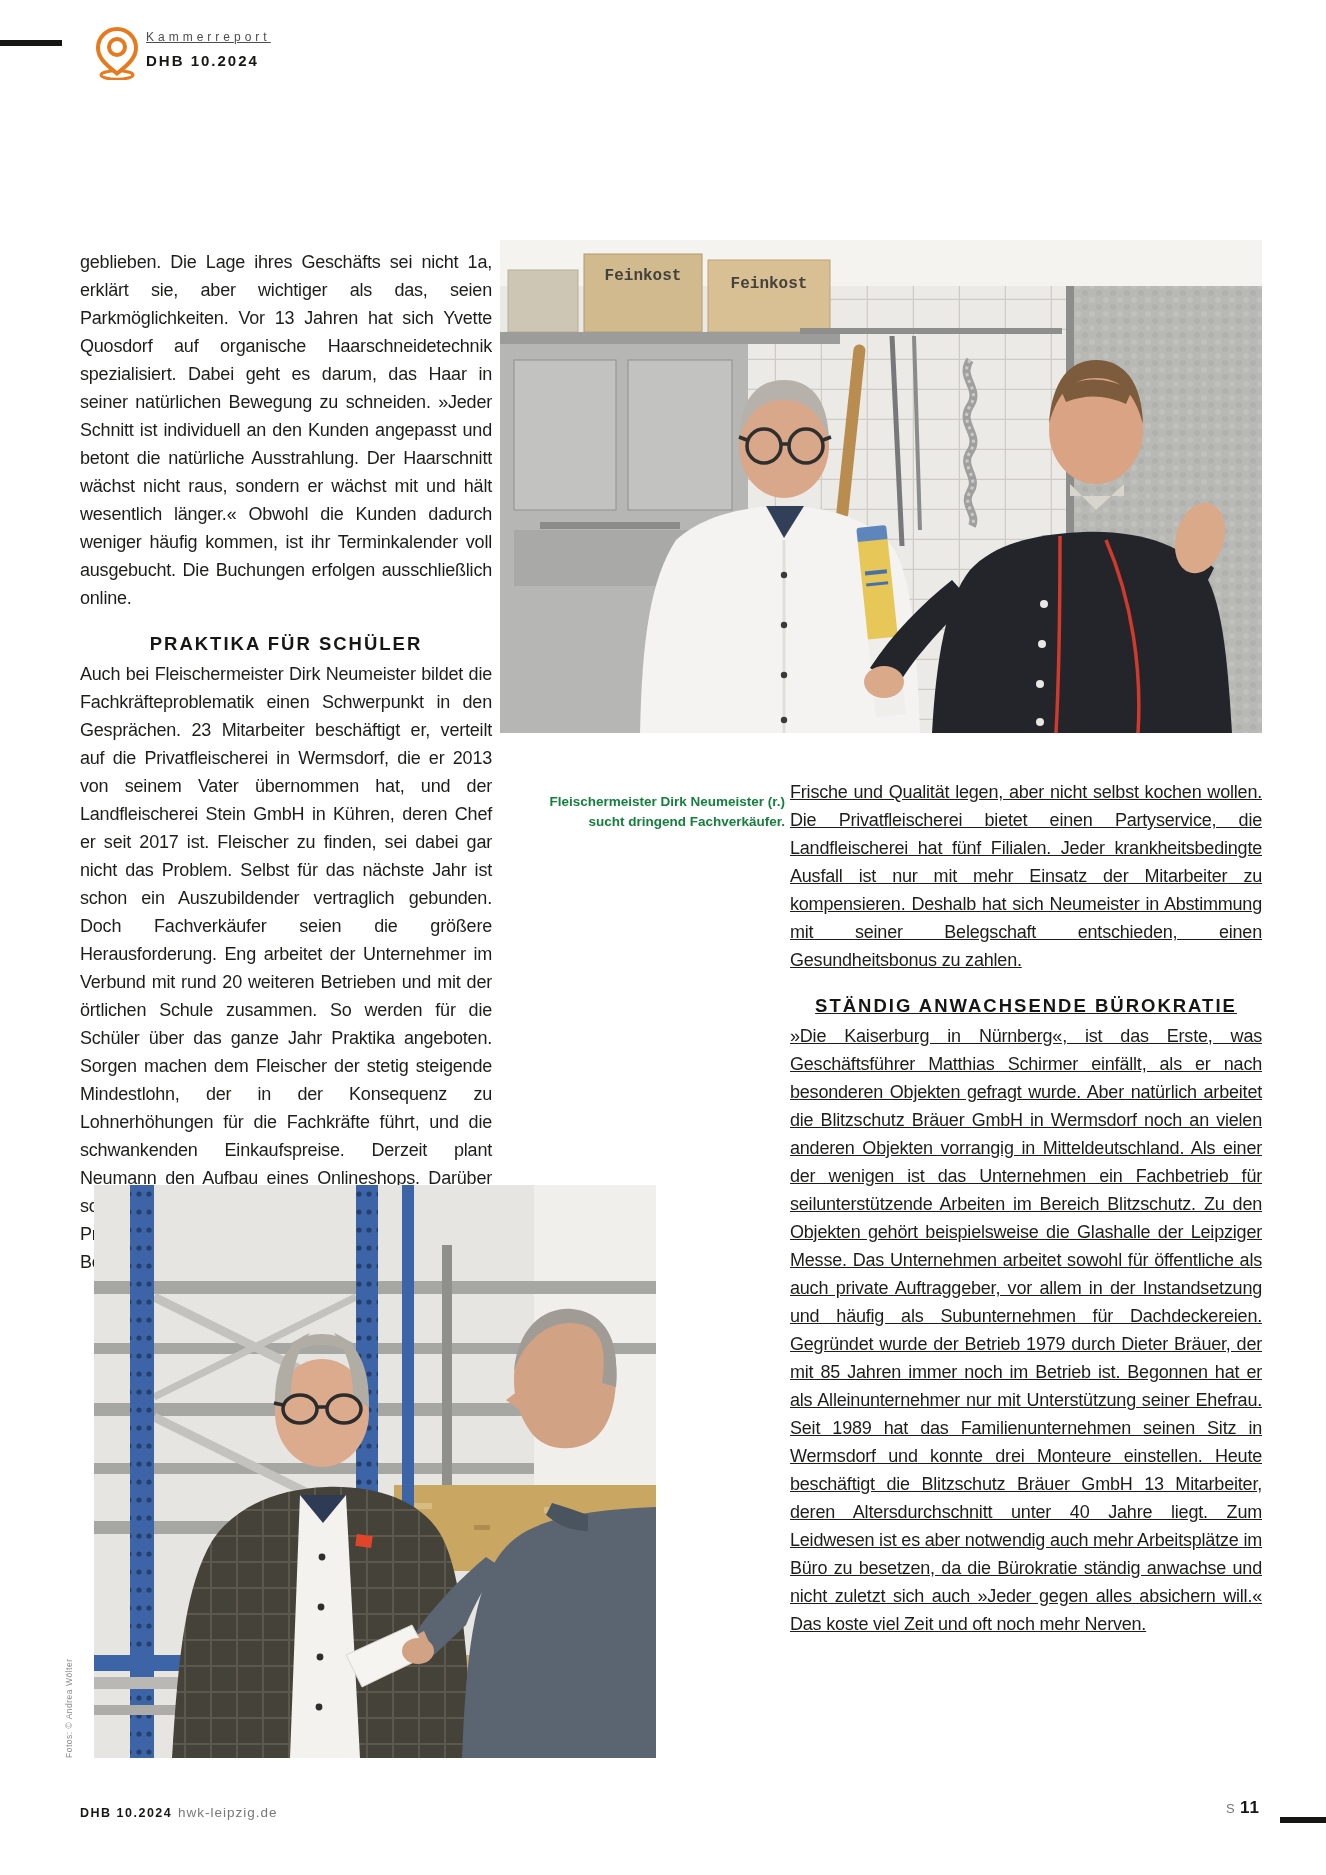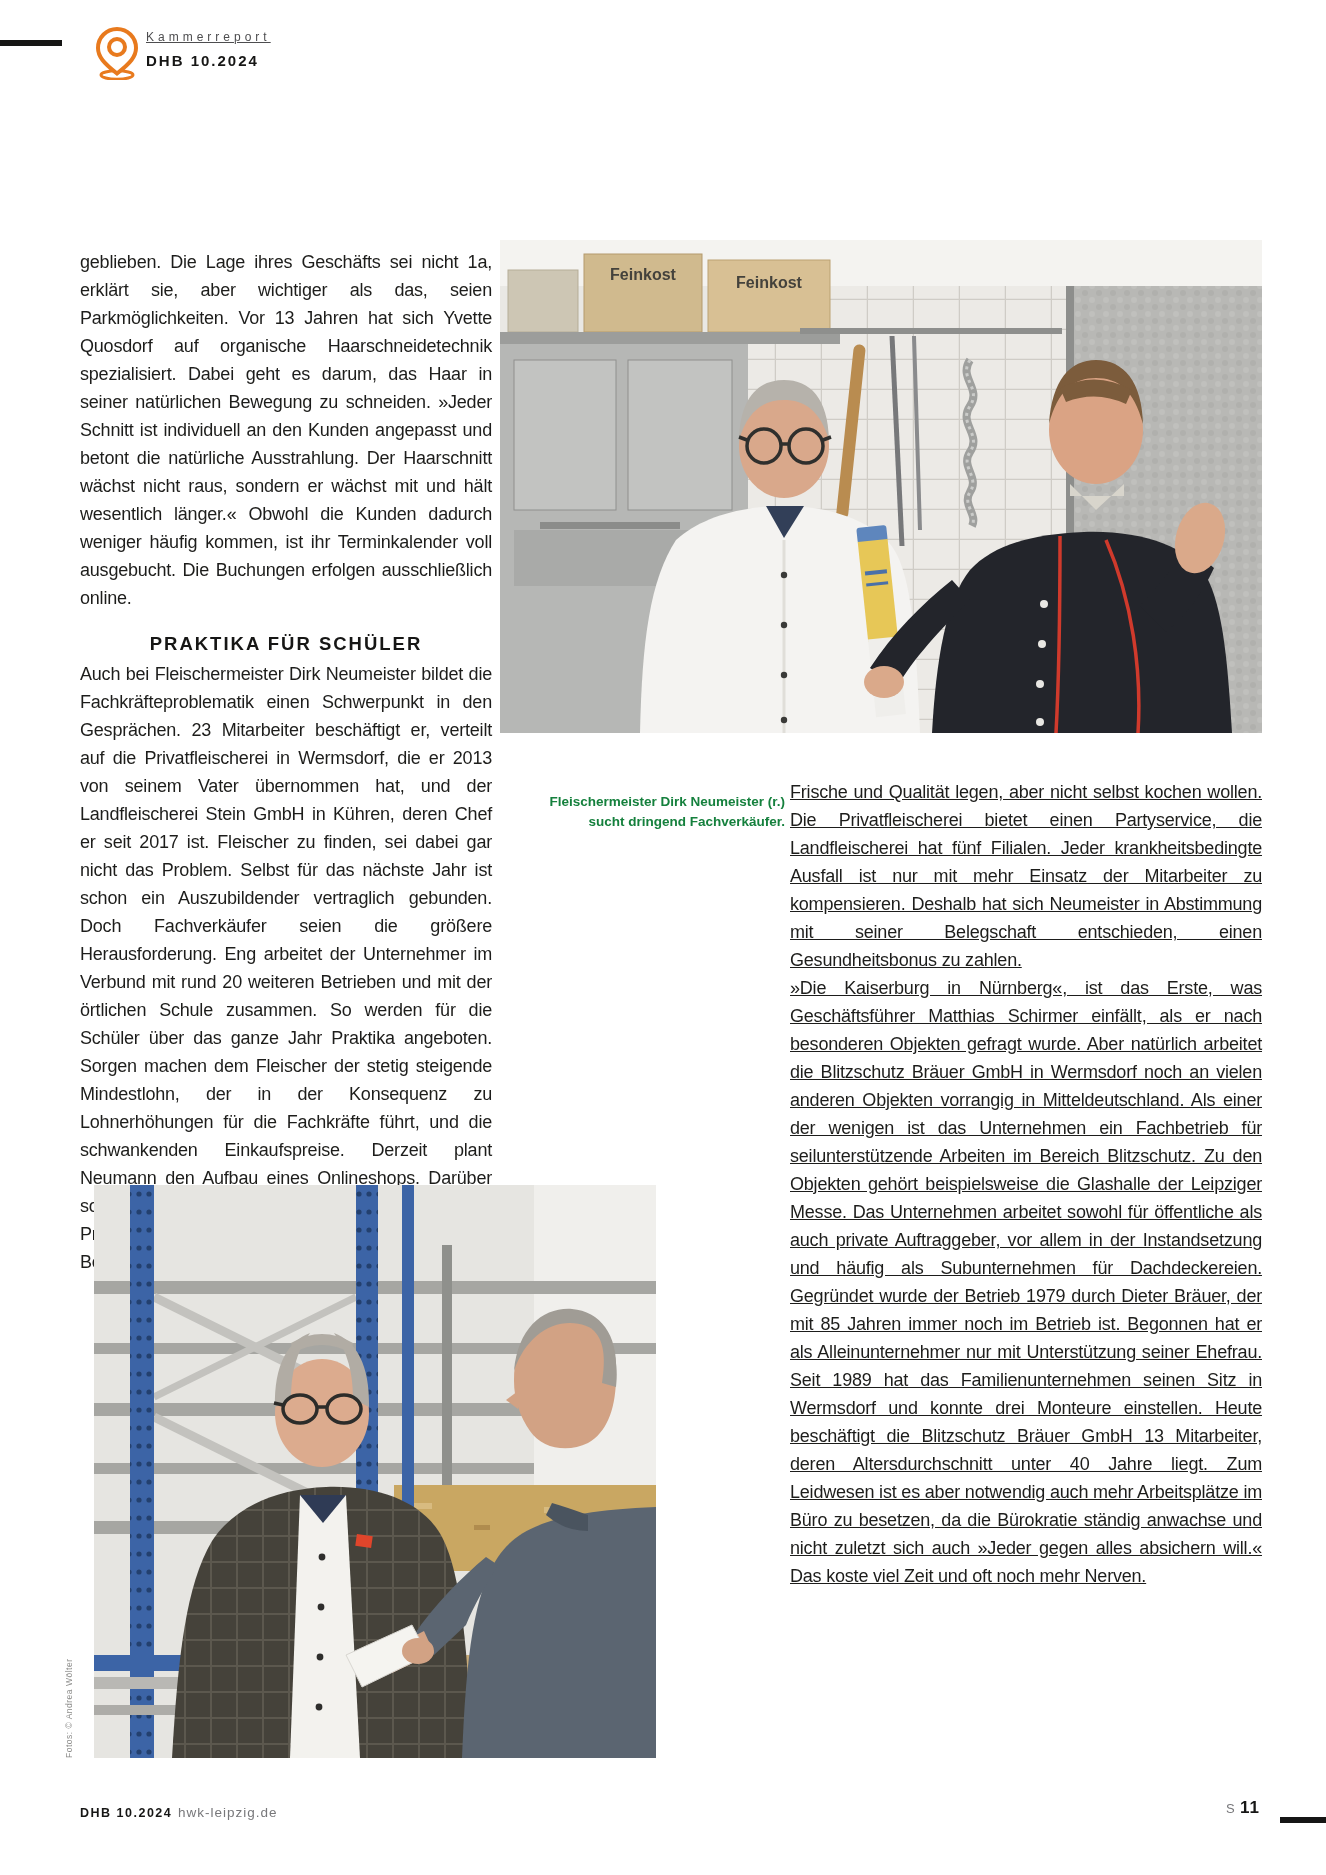--- a/index.html
+++ b/index.html
@@ -18,21 +18,21 @@
   .col-left{left:80px;top:248px;width:412px;}
   .col-right{left:790px;top:778px;width:472px;text-decoration:underline;}
   .col p{margin:0;}
   .col h2{margin:18px 0 2px 0;font-size:18.5px;line-height:28px;letter-spacing:2px;font-weight:bold;color:#161615;text-align:center;}
   
   .caption{position:absolute;text-align:right;font-weight:bold;font-size:13.5px;line-height:20px;color:#15803d;}
   .caption-1{left:540px;top:792px;width:245px;}
   .caption-2{left:518px;top:1093px;width:260px;}
   
   .photo{position:absolute;display:block;line-height:0;}
-  .photo-1{left:500px;top:240px;width:762px;height:414px;}
+  .photo-1{left:500px;top:240px;width:762px;height:414px;font-family:Liberation Mono, monospace;}
   .photo-2{left:94px;top:1185px;width:562px;height:573px;}
   
   .credit{position:absolute;left:64px;top:1758px;transform:rotate(-90deg);transform-origin:0 0;
           font-size:8.5px;color:#8b8b89;letter-spacing:0.5px;white-space:nowrap;}
   
   .ftr-issue{position:absolute;left:80px;top:1806px;font-size:12.5px;font-weight:bold;letter-spacing:1.5px;color:#161615;}
   .ftr-site{position:absolute;left:178px;top:1805px;font-size:13.5px;letter-spacing:1px;color:#77777a;}
   .ftr-pageno{position:absolute;left:1190px;top:1798px;width:70px;text-align:right;}
   .ftr-pageno .s{font-size:13px;color:#77777a;letter-spacing:1px;}
   .ftr-pageno .n{font-size:17px;font-weight:bold;color:#161615;letter-spacing:1px;}
@@ -155,20 +155,21 @@
         <path d="M549 184 C552 140 570 120 596 120 C624 120 642 142 643 184 C634 150 618 138 596 138 C574 138 558 150 549 184 Z" fill="#7c5c3c"></path>
         <path d="M560 148 q36 -18 72 2 l-6 14 q-30 -14 -60 -2 Z" fill="#7c5c3c"></path>
       </g>
     </svg>
   </figure>
 
   <div class="caption caption-1">Fleischermeister Dirk Neumeister (r.) sucht dringend Fachverkäufer.</div>
 
   <div class="col col-right">
     <p>Frische und Qualität legen, aber nicht selbst kochen wollen. Die Privatfleischerei bietet einen Partyservice, die Landfleischerei hat fünf Filialen. Jeder krankheitsbedingte Ausfall ist nur mit mehr Einsatz der Mitarbeiter zu kompensieren. Deshalb hat sich Neumeister in Abstimmung mit seiner Belegschaft entschieden, einen Gesundheitsbonus zu zahlen.</p>
+    <h2>STÄNDIG ANWACHSENDE BÜROKRATIE</h2>
     <p>»Die Kaiserburg in Nürnberg«, ist das Erste, was Geschäftsführer Matthias Schirmer einfällt, als er nach besonderen Objekten gefragt wurde. Aber natürlich arbeitet die Blitzschutz Bräuer GmbH in Wermsdorf noch an vielen anderen Objekten vorrangig in Mitteldeutschland. Als einer der wenigen ist das Unternehmen ein Fachbetrieb für seilunterstützende Arbeiten im Bereich Blitzschutz. Zu den Objekten gehört beispielsweise die Glashalle der Leipziger Messe. Das Unternehmen arbeitet sowohl für öffentliche als auch private Auftraggeber, vor allem in der Instandsetzung und häufig als Subunternehmen für Dachdeckereien. Gegründet wurde der Betrieb 1979 durch Dieter Bräuer, der mit 85 Jahren immer noch im Betrieb ist. Begonnen hat er als Alleinunternehmer nur mit Unterstützung seiner Ehefrau. Seit 1989 hat das Familienunternehmen seinen Sitz in Wermsdorf und konnte drei Monteure einstellen. Heute beschäftigt die Blitzschutz Bräuer GmbH 13 Mitarbeiter, deren Altersdurchschnitt unter 40 Jahre liegt. Zum Leidwesen ist es aber notwendig auch mehr Arbeitsplätze im Büro zu besetzen, da die Bürokratie ständig anwachse und nicht zuletzt sich auch »Jeder gegen alles absichern will.« Das koste viel Zeit und oft noch mehr Nerven.</p>
   </div>
 
 
   <figure class="photo photo-2" style="margin:0;">
     <svg viewBox="0 0 562 573" width="562" height="573">
       <defs>
         <pattern id="holes" width="10" height="18" patternUnits="userSpaceOnUse">
           <circle cx="5" cy="9" r="2.6" fill="#23406e"></circle>
         </pattern>

